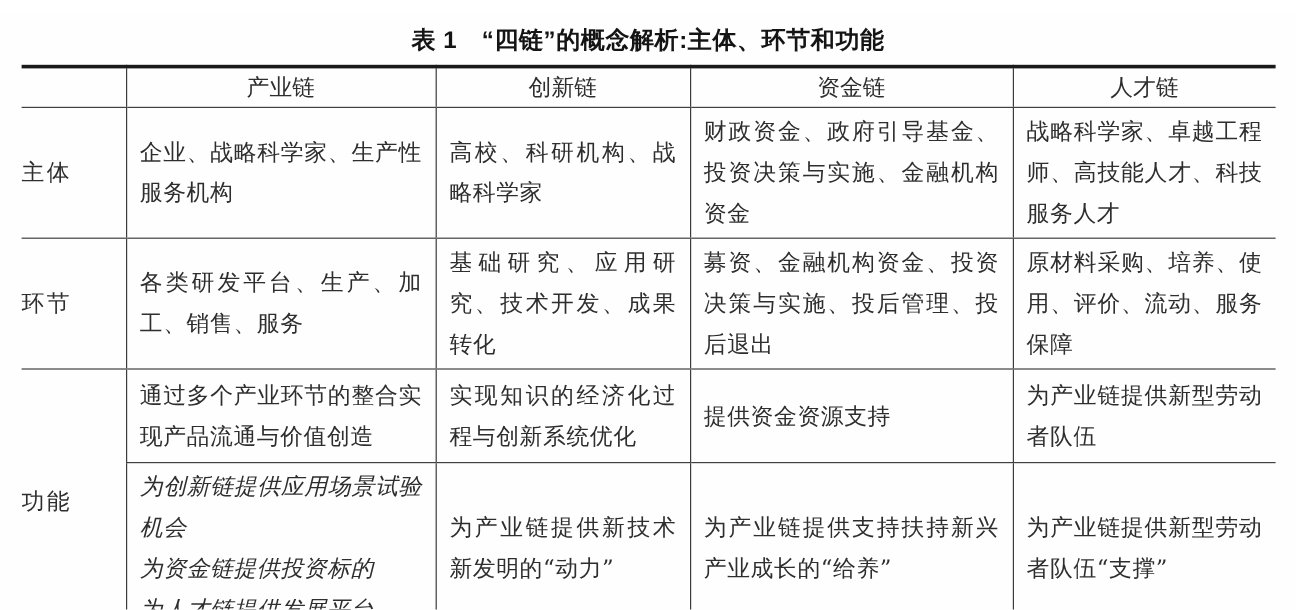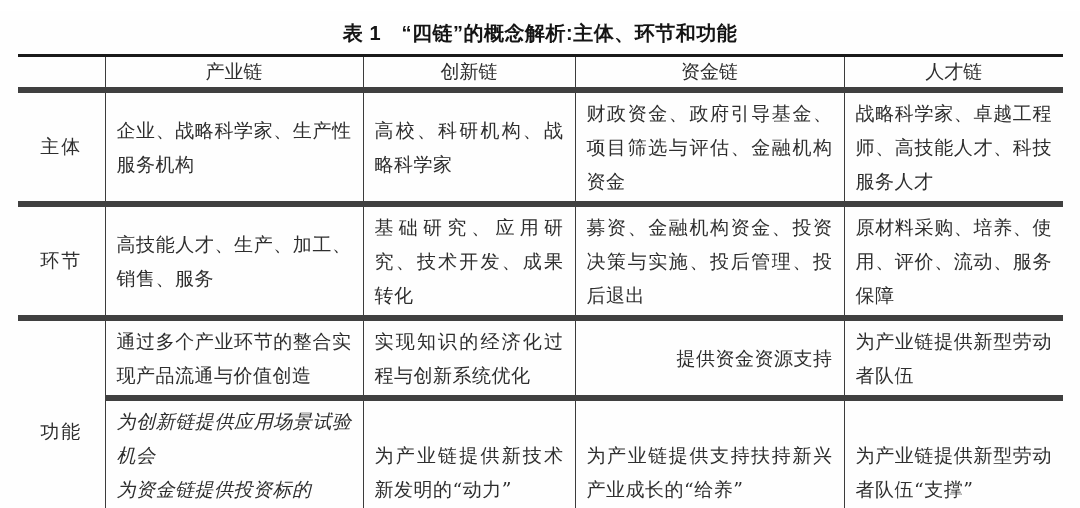--- a/index.html
+++ b/index.html
@@ -37,33 +37,33 @@
     font-weight:normal;
     font-size:19px;
     vertical-align:middle;
     color:#2e2e2e;
   }
 
   
   .vline { border-left:1px solid #3c3c3c; }
 
   
-  tr.hline > th, tr.hline > td { border-bottom:6px solid #404040; }
+  tr.hline > th, tr.hline > td { border-bottom:1px solid #404040; }
 
   th.col-head { text-align:center; height:34px; padding:2px 4px; }
-  th.row-lab  { text-align:center; letter-spacing:2px; }
+  th.row-lab  { text-align:left; letter-spacing:2px; }
 
   td.cell {
     text-align:justify;
     text-justify:inter-character;
     line-height:34px;
     letter-spacing:0.5px;
     padding:3px 11px;
   }
-  td.cell-center { text-align:right; }
+  td.cell-center { text-align:left; }
 
   td.cell p { margin:0; text-align:justify; text-justify:inter-character;font-style:italic; }
 
   tr.r-header { height:34px; }
   tr.r-subject { height:104px; }
   tr.r-link    { height:104px; }
   tr.r-func-a  { height:78px; }
   tr.r-func-b  { height:136px; }
 </style>
 </head>
@@ -88,27 +88,27 @@
       <th class="col-head vline">产业链</th>
       <th class="col-head vline">创新链</th>
       <th class="col-head vline">资金链</th>
       <th class="col-head vline">人才链</th>
     </tr>
 
     <tr class="r-subject hline">
       <th class="row-lab">主体</th>
       <td class="cell vline">企业、战略科学家、生产性服务机构</td>
       <td class="cell vline">高校、科研机构、战略科学家</td>
-      <td class="cell vline">财政资金、政府引导基金、项目筛选与评估、金融机构资金</td>
+      <td class="cell vline">财政资金、政府引导基金、投资决策与实施、金融机构资金</td>
       <td class="cell vline">战略科学家、卓越工程师、高技能人才、科技服务人才</td>
     </tr>
 
     <tr class="r-link hline">
       <th class="row-lab">环节</th>
-      <td class="cell vline">高技能人才、生产、加工、销售、服务</td>
+      <td class="cell vline">各类研发平台、生产、加工、销售、服务</td>
       <td class="cell vline">基础研究、应用研究、技术开发、成果转化</td>
       <td class="cell vline">募资、金融机构资金、投资决策与实施、投后管理、投后退出</td>
       <td class="cell vline">原材料采购、培养、使用、评价、流动、服务保障</td>
     </tr>
 
     <tr class="r-func-a hline">
       <th class="row-lab" rowspan="2" style="border-bottom:none;">功能</th>
       <td class="cell vline">通过多个产业环节的整合实现产品流通与价值创造</td>
       <td class="cell vline">实现知识的经济化过程与创新系统优化</td>
       <td class="cell vline cell-center">提供资金资源支持</td>

